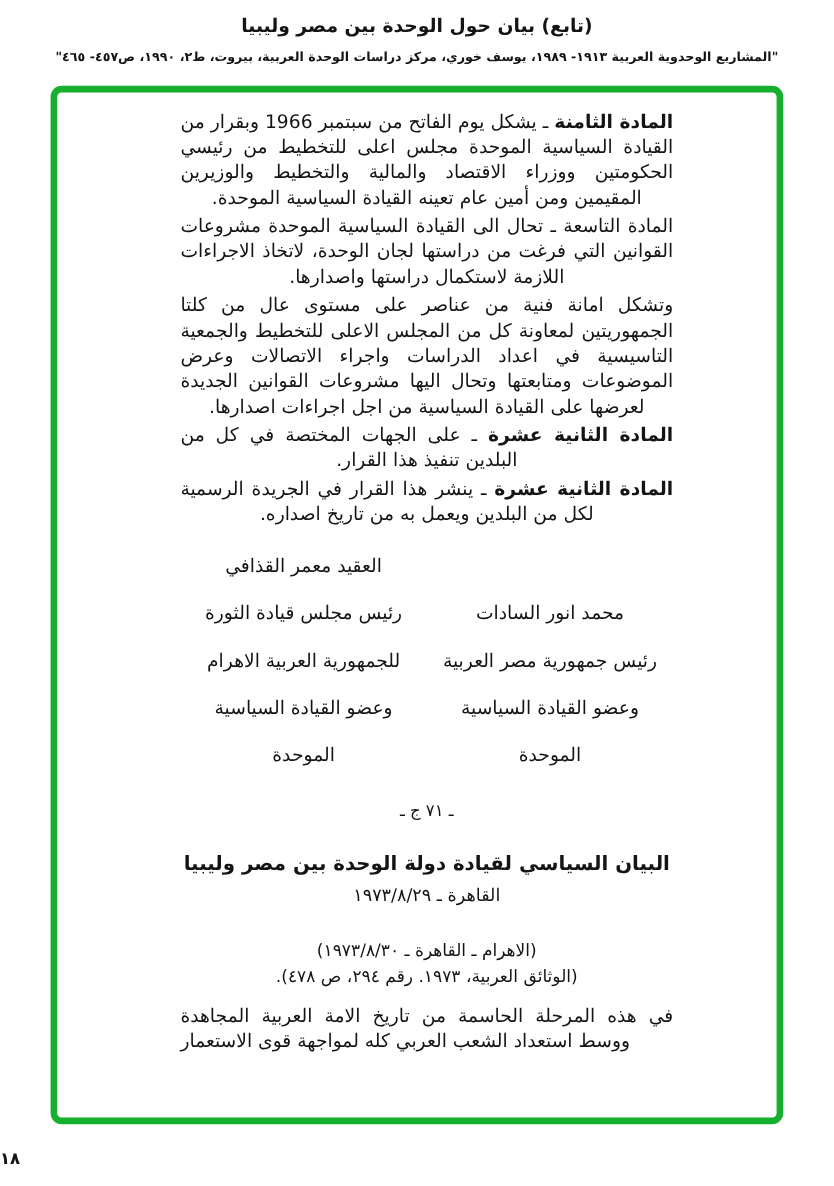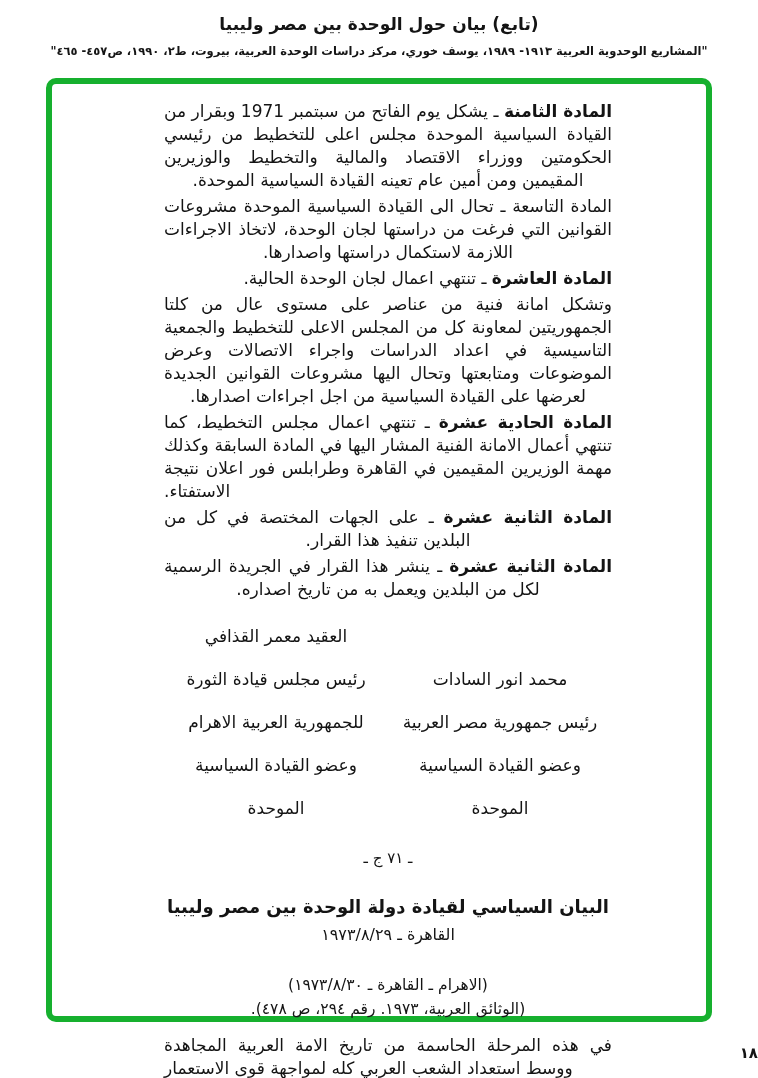--- a/index.html
+++ b/index.html
@@ -39,45 +39,43 @@
 
   .marker { text-align:center; font-size:15px; margin:27px 0 25px 0; text-align-last:center; }
 
   .st-title { text-align:right; text-align-last:center; font-weight:bold; font-size:18px; margin:0 0 5px 0; }
   .st-sub   { text-align:center; text-align-last:center; font-size:16px; margin:0 0 27px 0; }
   .cite     { text-align:right; text-align-last:center; font-size:15.5px; line-height:24px; margin:0; }
   .st-body  { margin-top:13px; text-align:justify; text-align-last:left; }
 
   .page-number {
     position:absolute; bottom:16px; left:0; width:100%;
-    text-align:right; font-size:15px; font-weight:bold;
+    text-align:left; font-size:15px; font-weight:bold;
   }
 </style>
 </head>
 <body>
 
 <div class="page">
 
   <div class="page-header">
     <div class="ph-title">(تابع) بيان حول الوحدة بين مصر وليبيا</div>
     <div class="ph-source">"المشاريع الوحدوية العربية ١٩١٣- ١٩٨٩، يوسف خوري، مركز دراسات الوحدة العربية، بيروت، ط٢، ١٩٩٠، ص٤٥٧- ٤٦٥"</div>
   </div>
 
   <div class="frame" style="border-color: rgb(22, 176, 46);">
     <div class="doc">
 
-      <p class="para"><b class="lead">المادة الثامنة</b> <span>ـ يشكل يوم الفاتح من سبتمبر 1971 وبقرار من القيادة السياسية الموحدة مجلس اعلى للتخطيط من رئيسي الحكومتين ووزراء الاقتصاد والمالية والتخطيط والوزيرين المقيمين ومن أمين عام تعينه القيادة السياسية الموحدة.</span></p>
+      <p class="para"><b class="lead">المادة الثامنة</b> <span>ـ يشكل يوم الفاتح من سبتمبر 1966 وبقرار من القيادة السياسية الموحدة مجلس اعلى للتخطيط من رئيسي الحكومتين ووزراء الاقتصاد والمالية والتخطيط والوزيرين المقيمين ومن أمين عام تعينه القيادة السياسية الموحدة.</span></p>
 
       <p class="para"><b class="lead plain">المادة التاسعة</b> <span>ـ تحال الى القيادة السياسية الموحدة مشروعات القوانين التي فرغت من دراستها لجان الوحدة، لاتخاذ الاجراءات اللازمة لاستكمال دراستها واصدارها.</span></p>
 
-      <p class="para single"><b class="lead">المادة العاشرة</b> <span>ـ تنتهي اعمال لجان الوحدة الحالية.</span></p>
 
       <p class="para"><span>وتشكل امانة فنية من عناصر على مستوى عال من كلتا الجمهوريتين لمعاونة كل من المجلس الاعلى للتخطيط والجمعية التاسيسية في اعداد الدراسات واجراء الاتصالات وعرض الموضوعات ومتابعتها وتحال اليها مشروعات القوانين الجديدة لعرضها على القيادة السياسية من اجل اجراءات اصدارها.</span></p>
 
-      <p class="para endleft"><b class="lead">المادة الحادية عشرة</b> <span>ـ تنتهي اعمال مجلس التخطيط، كما تنتهي أعمال الامانة الفنية المشار اليها في المادة السابقة وكذلك مهمة الوزيرين المقيمين في القاهرة وطرابلس فور اعلان نتيجة الاستفتاء.</span></p>
 
       <p class="para"><b class="lead">المادة الثانية عشرة</b> <span>ـ على الجهات المختصة في كل من البلدين تنفيذ هذا القرار.</span></p>
 
       <p class="para"><b class="lead">المادة الثانية عشرة</b> <span>ـ ينشر هذا القرار في الجريدة الرسمية لكل من البلدين ويعمل به من تاريخ اصداره.</span></p>
 
       <div class="sig">
         <div class="sig-col">
           <div class="sig-spacer"></div>
           <div>محمد انور السادات</div>
           <div>رئيس جمهورية مصر العربية</div>

